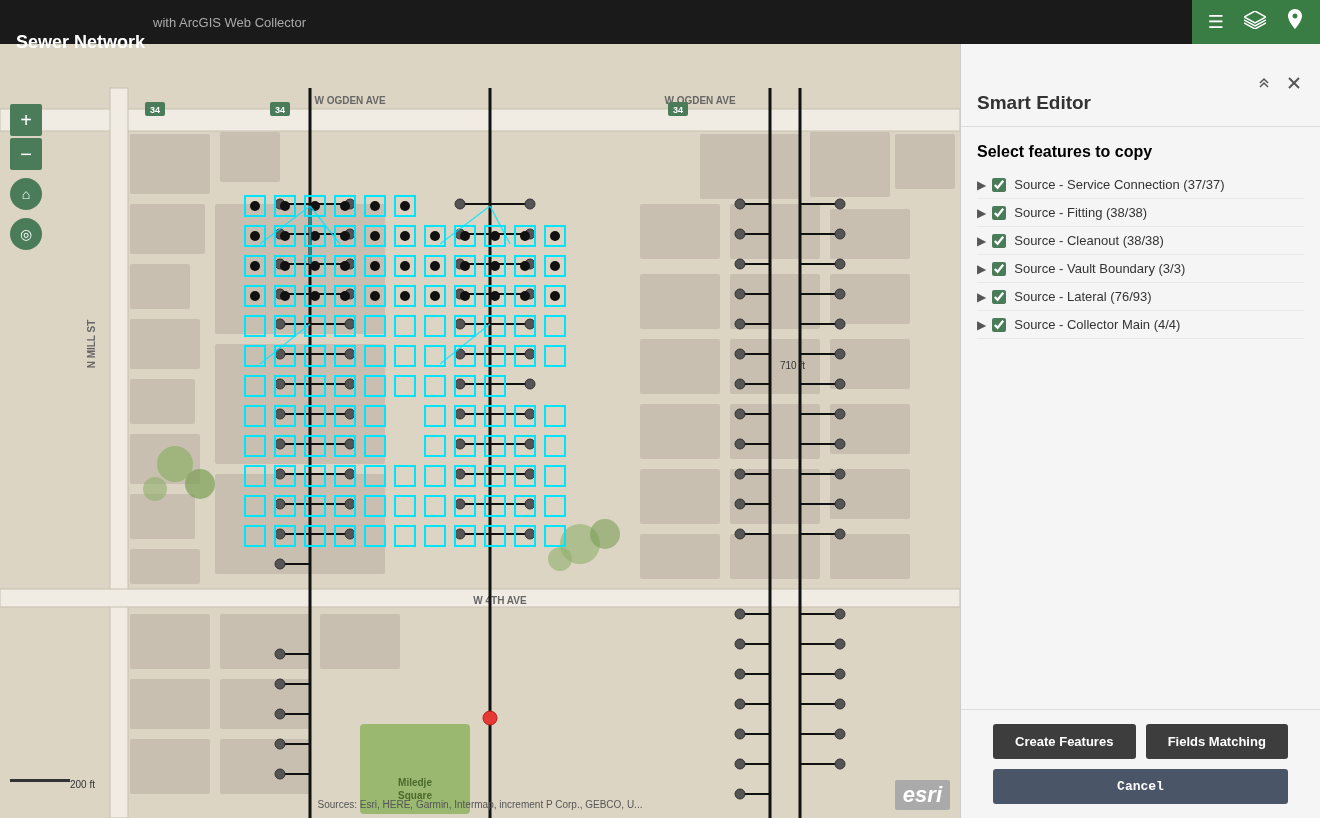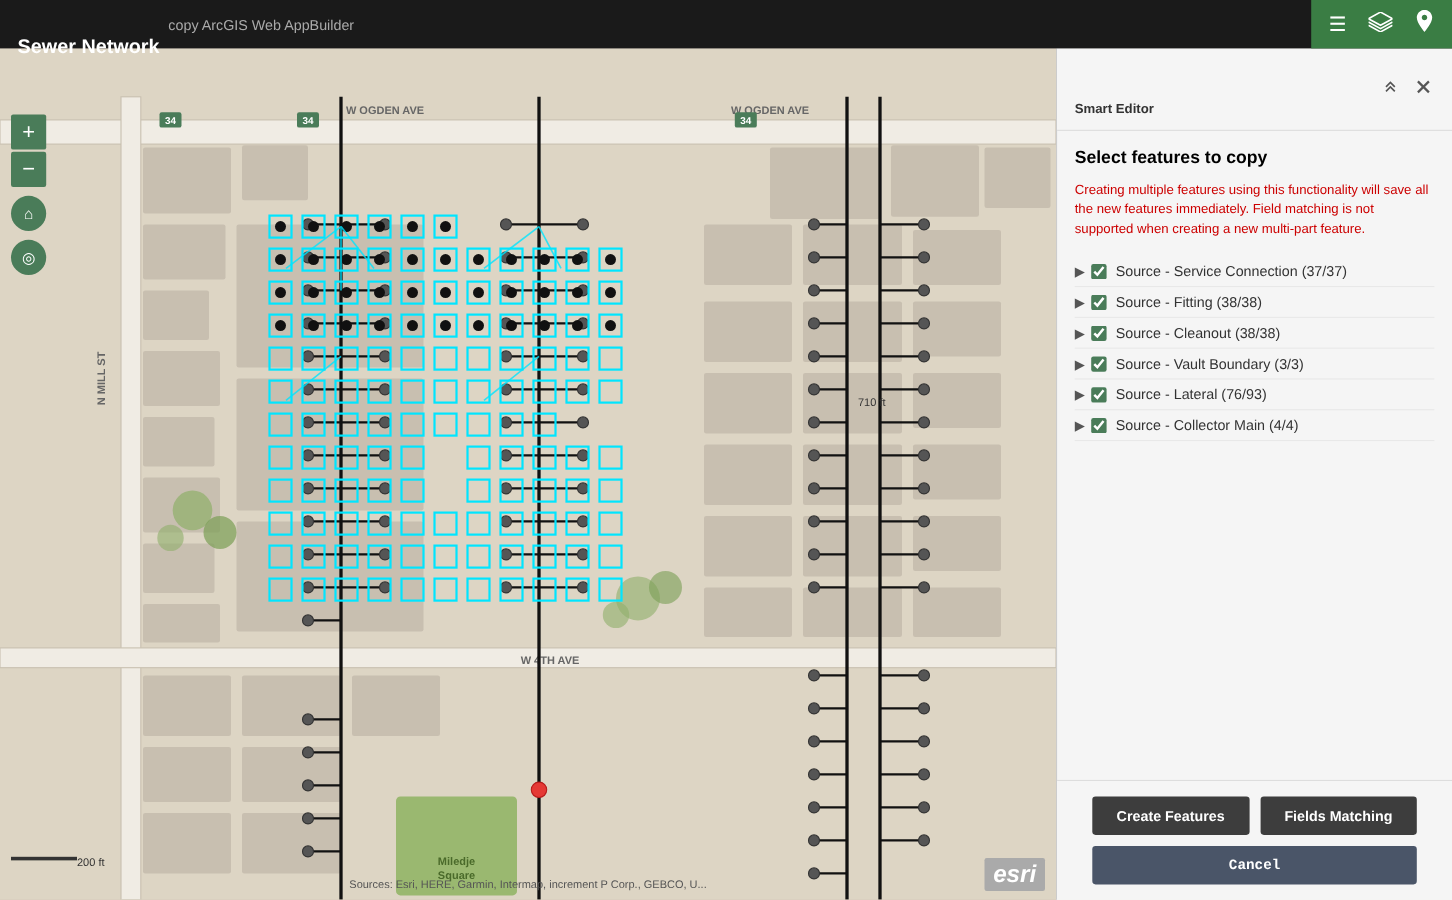--- a/index.html
+++ b/index.html
@@ -149,21 +149,21 @@
     }
     #panel-header {
       display: flex;
       align-items: center;
       justify-content: space-between;
       padding: 12px 16px;
       background: #f5f5f5;
       border-bottom: 1px solid #ddd;
     }
     #panel-title {
-      font-size: 12px;
+      font-size: 19px;
       font-weight: bold;
       color: #333;
       margin-top: 36px;
     }
     #panel-controls {
       display: flex;
       gap: 10px;
     }
     .panel-ctrl-btn {
       background: none;
@@ -255,21 +255,21 @@
       font-weight: bold;
       font-family: Liberation Mono, monospace;
     }
   </style>
 </head>
 <body>
 
 <div id="header">
   <div id="header-left">
     <span id="app-title">Sewer Network</span>
-    <span id="app-subtitle">copy ArcGIS Web AppBuilder</span>
+    <span id="app-subtitle">with ArcGIS Web Collector</span>
   </div>
   <div id="header-right">
     <span class="header-icon">☰</span>
     <span class="header-icon">
       <svg width="22" height="18" viewBox="0 0 22 18" fill="white">
         <path d="M11 0L0 6l11 6 11-6-11-6zM0 12l11 6 11-6M0 9l11 6 11-6" stroke="white" stroke-width="1.5" fill="none"></path>
       </svg>
     </span>
     <span class="header-icon">
       <svg width="18" height="22" viewBox="0 0 18 22" fill="white">
@@ -770,21 +770,20 @@
         <svg width="16" height="16" viewBox="0 0 16 16" fill="currentColor">
           <line x1="3" y1="3" x2="13" y2="13" stroke="#555" stroke-width="2"></line>
           <line x1="13" y1="3" x2="3" y2="13" stroke="#555" stroke-width="2"></line>
         </svg>
       </button>
     </div>
   </div>
 
   <div id="panel-body">
     <div id="select-title">Select features to copy</div>
-    <div id="warning-text">Creating multiple features using this functionality will save all the new features immediately. Field matching is not supported when creating a new multi-part feature.</div>
 
     <div id="features-list">
     <div class="feature-item">
           <span class="feature-chevron">▶</span>
           <input type="checkbox" class="feature-checkbox" checked="" style="">
           <span class="feature-label">Source - Service Connection (37/37)</span>
         </div>
         <div class="feature-item">
           <span class="feature-chevron">▶</span>
           <input type="checkbox" class="feature-checkbox" checked="" style="">

